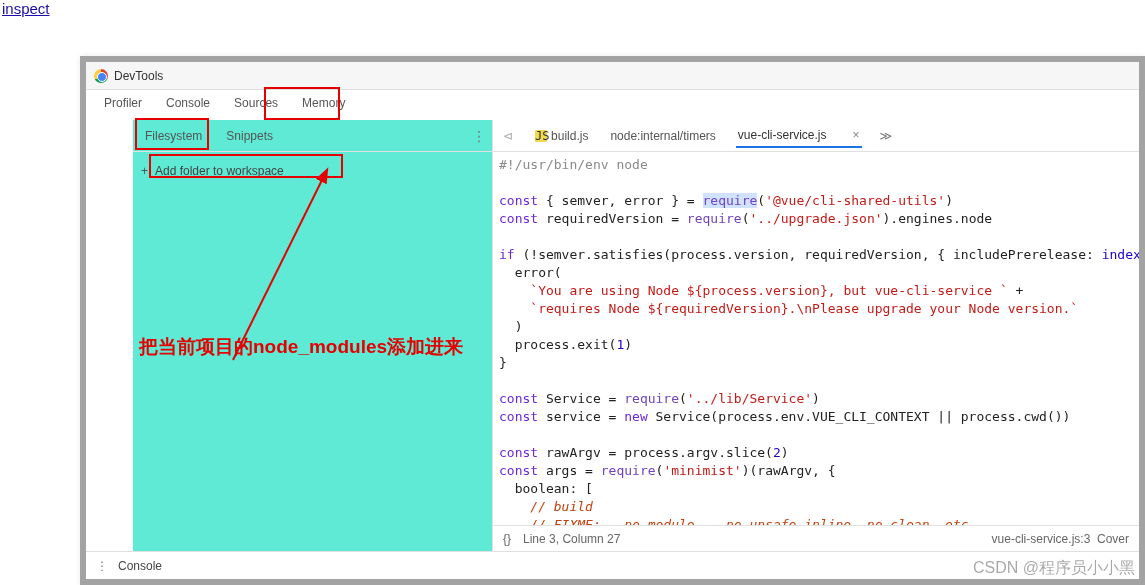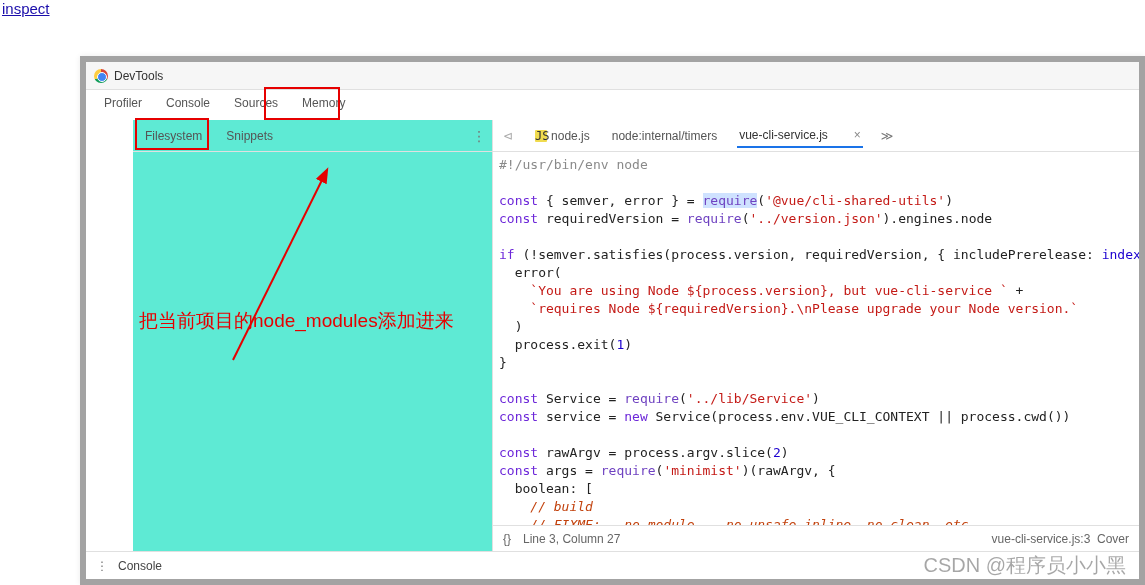--- a/index.html
+++ b/index.html
@@ -21,21 +21,21 @@
 .kebab { margin-left: auto; color: #777; cursor: pointer; font-size: 14px; }
 .red-box.fs-box { top: -2px; left: 2px; width: 74px; height: 32px; }
 .tree-area { flex: 1; padding: 6px 0; color: #444; }
 .add-folder { padding: 6px 12px 6px 22px; color: #444; position: relative; cursor: pointer; }
 .add-folder::before { content: "+"; position: absolute; left: 8px; color: #555; }
 .red-box.add-box { top: -4px; left: 16px; width: 194px; height: 24px; }
 .item-nm { padding: 6px 12px 6px 22px; display: flex; align-items: center; gap: 6px; cursor: pointer; }
 .caret { display: inline-block; width: 0; height: 0; border-top: 4px solid transparent; border-bottom: 4px solid transparent; border-left: 5px solid #888; }
 .folder-icon { display: inline-block; width: 14px; height: 10px; background: #f2a33c; position: relative; border-radius: 1px; }
 .folder-icon::before { content: ""; position: absolute; top: -3px; left: 0; width: 6px; height: 3px; background: #f2a33c; border-radius: 1px 1px 0 0; }
-.annotation { color: #e60000; font-size: 19px; padding-left: 6px; font-family: "Microsoft YaHei", sans-serif; }
+.annotation { color: #e60000; font-size: 19px; padding-left: 6px; font-family: "Microsoft YaHei", sans-serif; font-weight: bold; }
 .arrow-svg { position: absolute; top: 40px; left: 60px; pointer-events: none; }
 .right-pane { flex: 1; display: flex; flex-direction: column; min-width: 0; }
 .file-tabs { height: 32px; display: flex; align-items: center; gap: 18px; padding: 0 8px; border-bottom: 1px solid #e0e0e0; color: #555; }
 .file-tabs .ft { padding: 4px 2px; cursor: pointer; white-space: nowrap; display: flex; align-items: center; gap: 4px; }
 .file-tabs .ft.active { color: #333; border-bottom: 2px solid #1a73e8; gap: 24px; }
 .js-icon { width: 12px; height: 12px; display: inline-block; background: #f0db4f; border-radius: 1px; font-size: 12px; text-align: center; line-height: 12px; color: #333; font-family: monospace; }
 .close-x { color: #888; margin-left: 2px; }
 .more-files { color: #777; cursor: pointer; }
 .nav-btn { color: #aaa; cursor: pointer; padding: 0 2px; font-size: 12px; }
 .code-area { flex: 1; display: flex; font-family: Consolas, monospace; font-size: 13px; overflow: hidden; line-height: 18px; }
@@ -44,21 +44,21 @@
 .c-cm { color: #8a8a8a; }
 .c-kw { color: #6d28d9; }
 .c-str { color: #c41a16; }
 .c-num { color: #1c00cf; }
 .c-fn { color: #6f42c1; }
 .c-gr { color: #c2410c; font-style: italic; }
 .hl { background: #cfe2ff; }
 .status-bar { height: 26px; border-top: 1px solid #e0e0e0; display: flex; align-items: center; padding: 0 10px; color: #666; gap: 12px; font-size: 12px; }
 .status-bar .right { margin-left: auto; }
 .footer { height: 28px; border-top: 1px solid #e0e0e0; display: flex; align-items: center; padding: 0 10px; color: #444; gap: 10px; }
-.watermark { position: absolute; bottom: 6px; right: 19px; color: rgba(0,0,0,0.35); font-size: 20px; font-family: "Microsoft YaHei", sans-serif; }
+.watermark { position: absolute; bottom: 6px; right: 10px; color: rgba(0,0,0,0.35); font-size: 16px; font-family: "Microsoft YaHei", sans-serif; }
 </style>
 </head>
 <body>
 
 <div class="page">
   <a class="top-link">inspect</a>
 
   <div class="window">
     <div class="titlebar">
       <span class="chrome-logo"></span>
@@ -75,55 +75,59 @@
 
     <div class="body-area">
       <div class="left-pane">
         <div class="sub-tabs" style="position:relative">
           <div class="sub-tab">Filesystem</div>
           <div class="sub-tab">Snippets</div>
           <div class="kebab">⋮</div>
           <div class="red-box fs-box"></div>
         </div>
         <div class="tree-area">
+          <div class="add-folder" style="position:relative">
+            <span>Add folder to workspace</span>
+            <div class="red-box add-box"></div>
+          </div>
 
           <svg class="arrow-svg" width="250" height="230">
             <defs>
                 <marker id="ah" markerWidth="10" markerHeight="10" refX="2" refY="3" orient="auto">
                   <path d="M0,0 L0,6 L8,3 z" fill="#e60000"></path>
                 </marker>
               </defs>
             <line x1="40" y1="200" x2="130" y2="18" stroke="#e60000" stroke-width="2" marker-end="url(#ah)"></line>
           </svg>
 
           <div style="height:150px"></div>
           <div class="annotation">把当前项目的node_modules添加进来</div>
         </div>
       </div>
 
       <div class="right-pane">
         <div class="file-tabs">
           <span class="nav-btn">⊲</span>
           <div class="ft">
               <span class="js-icon">JS</span>
-              <span>node.js</span>
+              <span>build.js</span>
             </div>
           <div class="ft">node:internal/timers</div>
           <div class="ft active">
               <span>vue-cli-service.js</span>
               <span class="close-x">×</span>
             </div>
           <div class="more-files">≫</div>
         </div>
 
         <div class="code-area">
           <div class="code" id="code"><span class="c-cm">#!/usr/bin/env node</span>
 
 <span class="c-kw">const</span> { semver, error } = <span class="hl c-fn">require</span>(<span class="c-str">'@vue/cli-shared-utils'</span>)
-<span class="c-kw">const</span> requiredVersion = <span class="c-fn">require</span>(<span class="c-str">'../version.json'</span>).engines.node
+<span class="c-kw">const</span> requiredVersion = <span class="c-fn">require</span>(<span class="c-str">'../upgrade.json'</span>).engines.node
 
 <span class="c-kw">if</span> (!semver.satisfies(process.version, requiredVersion, { includePrerelease: <span class="c-num">index</span> })) {
   error(
     <span class="c-str">`You are using Node ${process.version}, but vue-cli-service `</span> +
     <span class="c-str">`requires Node ${requiredVersion}.\nPlease upgrade your Node version.`</span>
   )
   process.exit(<span class="c-num">1</span>)
 }
 
 <span class="c-kw">const</span> Service = <span class="c-fn">require</span>(<span class="c-str">'../lib/Service'</span>)

